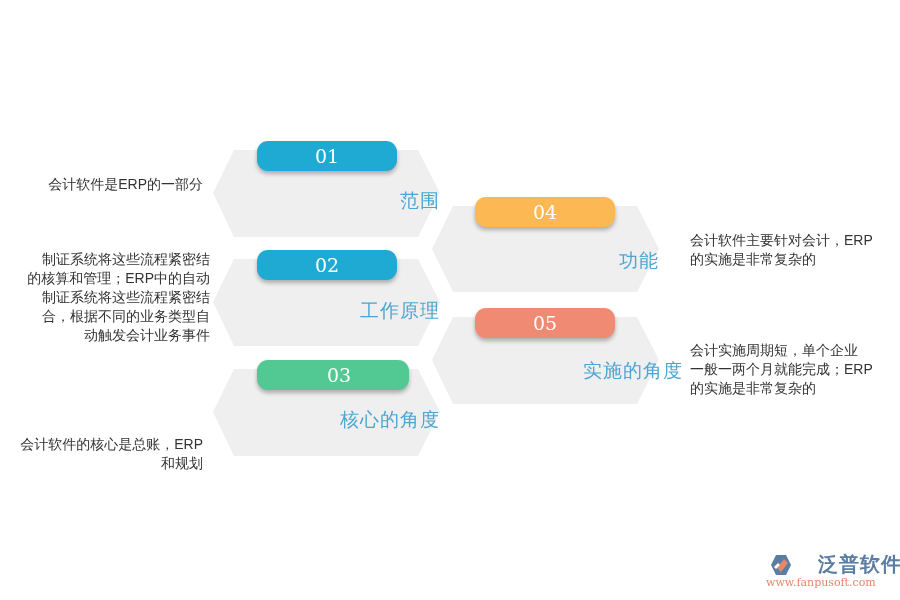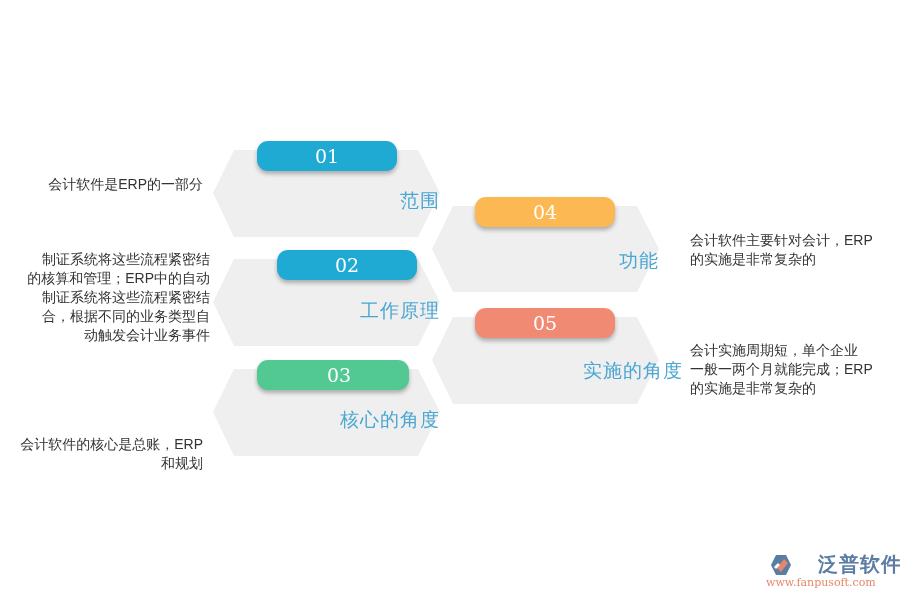--- a/index.html
+++ b/index.html
@@ -93,21 +93,21 @@
   <polygon points="453,206 637,206 659,249 637,292 453,292 432,249" fill="#efefef"></polygon>
   <polygon points="453,317 637,317 659,360 637,404 453,404 432,360" fill="#efefef"></polygon>
 </svg>
 
 <div class="num-box" style="left:257px; top:141px; background:#1faad3;">01</div>
 <div class="hex-title" style="left:214px; top:188px; color:#4aa6d2;">范围</div>
 <div class="desc left" style="right:697px; top:175px;">
   <span class="desc-line">会计软件是ERP的一部分</span>
 </div>
 
-<div class="num-box" style="left:257px; top:250px; background:#1faad3;margin-left:20px;">02</div>
+<div class="num-box" style="left:257px; top:250px; background:#1faad3;">02</div>
 <div class="hex-title" style="left:214px; top:298px; color:#4aa6d2;">工作原理</div>
 <div class="desc left" style="right:690px; top:250px;">
   <span class="desc-line">制证系统将这些流程紧密结</span>
   <span class="desc-line">的核算和管理；ERP中的自动</span>
   <span class="desc-line">制证系统将这些流程紧密结</span>
   <span class="desc-line">合，根据不同的业务类型自</span>
   <span class="desc-line">动触发会计业务事件</span>
 </div>
 
 <div class="num-box" style="left:257px; top:360px; background:#52c993;padding-left:12px;">03</div>

